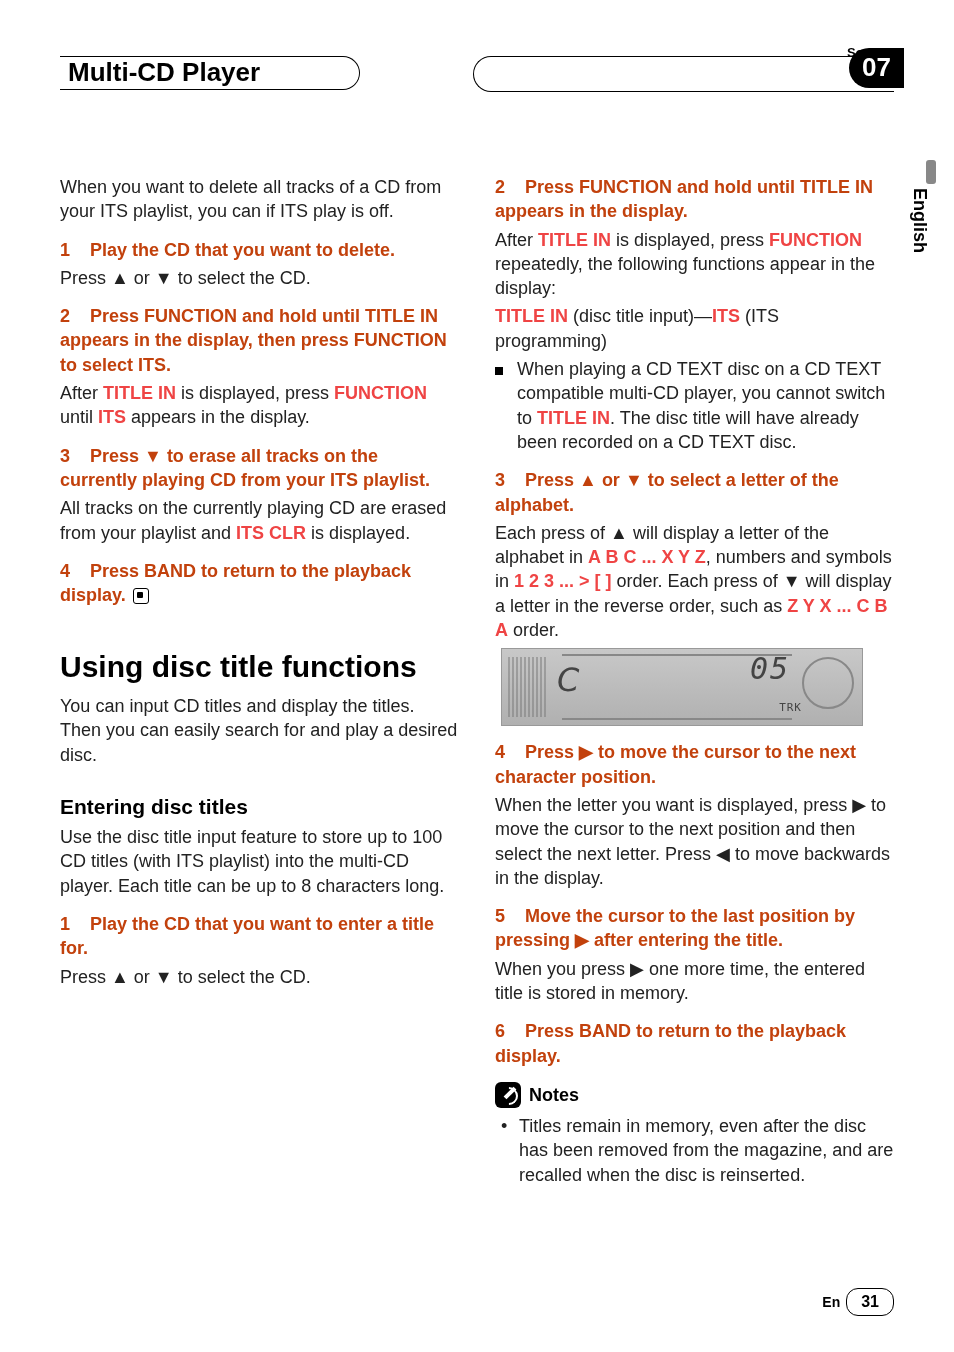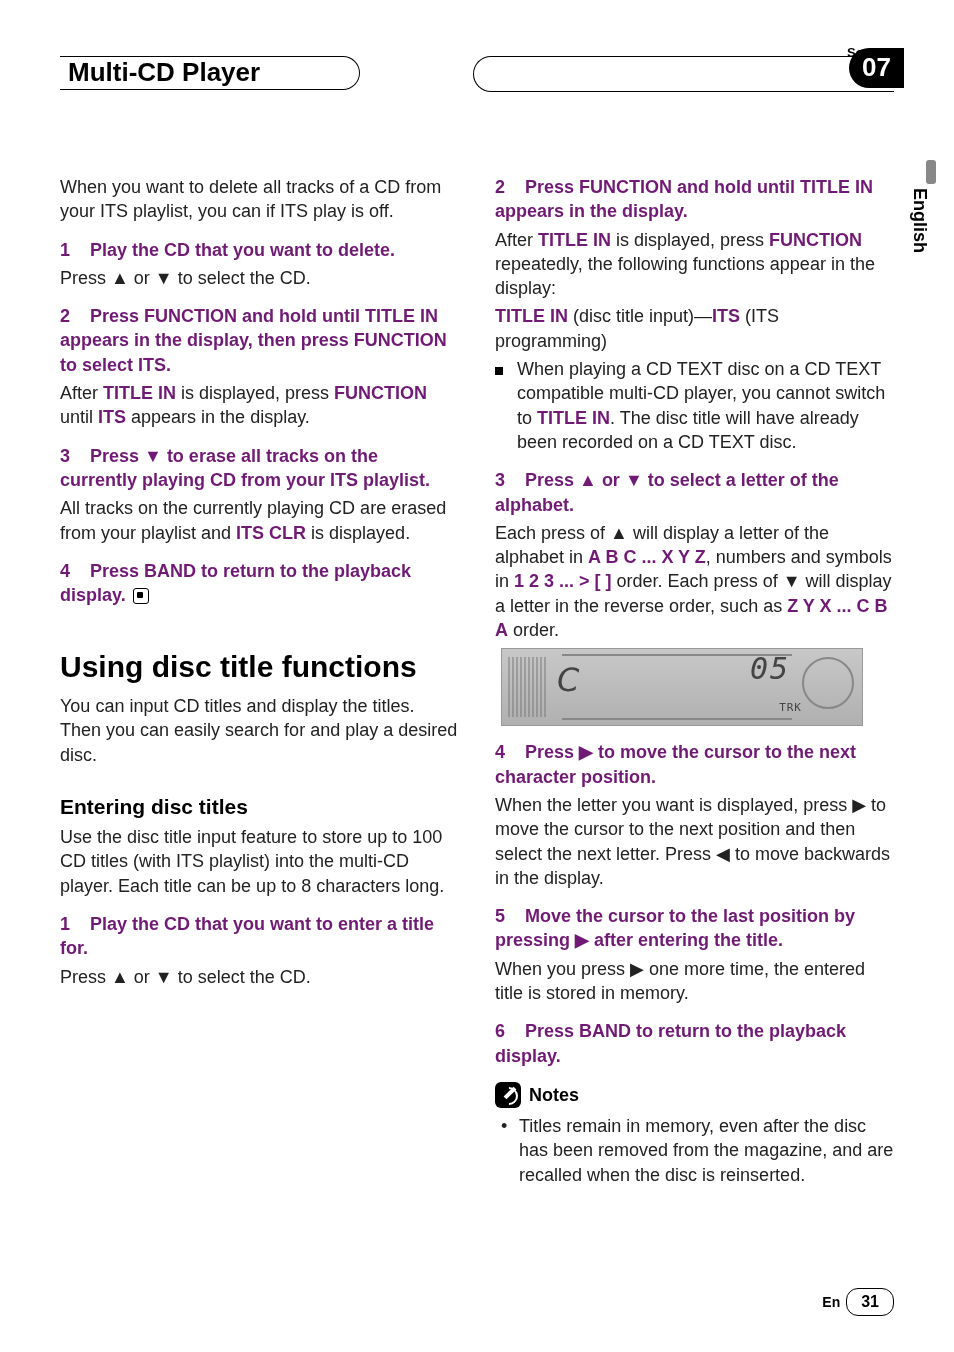--- a/index.html
+++ b/index.html
@@ -102,28 +102,28 @@
     font-weight: 900;
     margin: 40px 0 6px 0;
   }
   p {
     margin: 0 0 14px 0;
     color: #222;
   }
   p.tight { margin-bottom: 4px; }
   .step-lead {
     font-weight: 700;
-    color: #701a75;
+    color: #c2410c;
   }
   .step-num {
     display:inline-block;
     width: 30px;
     font-weight:700;
   }
-  .bold { font-weight: 700; color:#701a75; }
+  .bold { font-weight: 700; color:#ef4444; }
   .endglyph {
     display:inline-block;
     width:14px;height:14px;border:1.5px solid #000;
     border-radius:3px;
     vertical-align:middle;
     margin-left:2px;
     position:relative;
   }
   .endglyph:before{
     content:"";position:absolute;left:3px;top:3px;width:6px;height:6px;background:#000;border-radius:1px;

